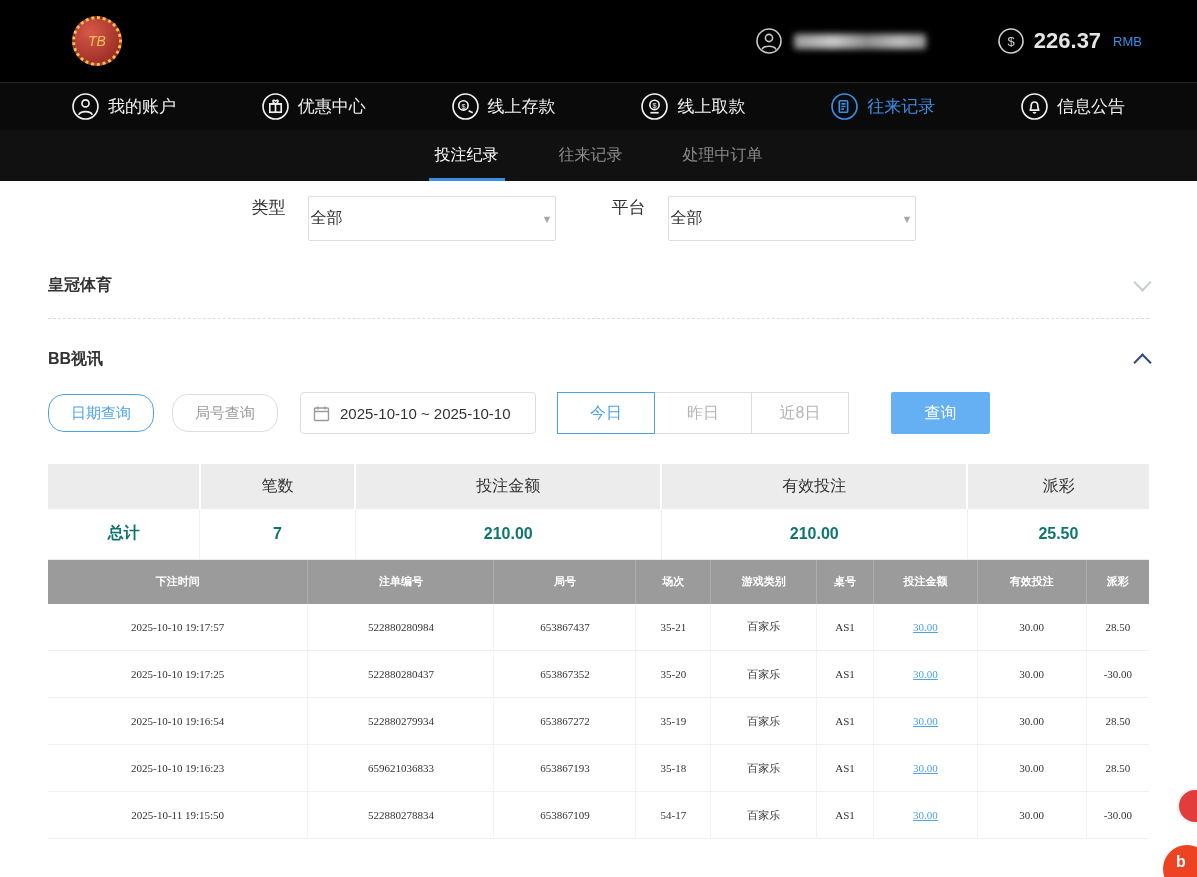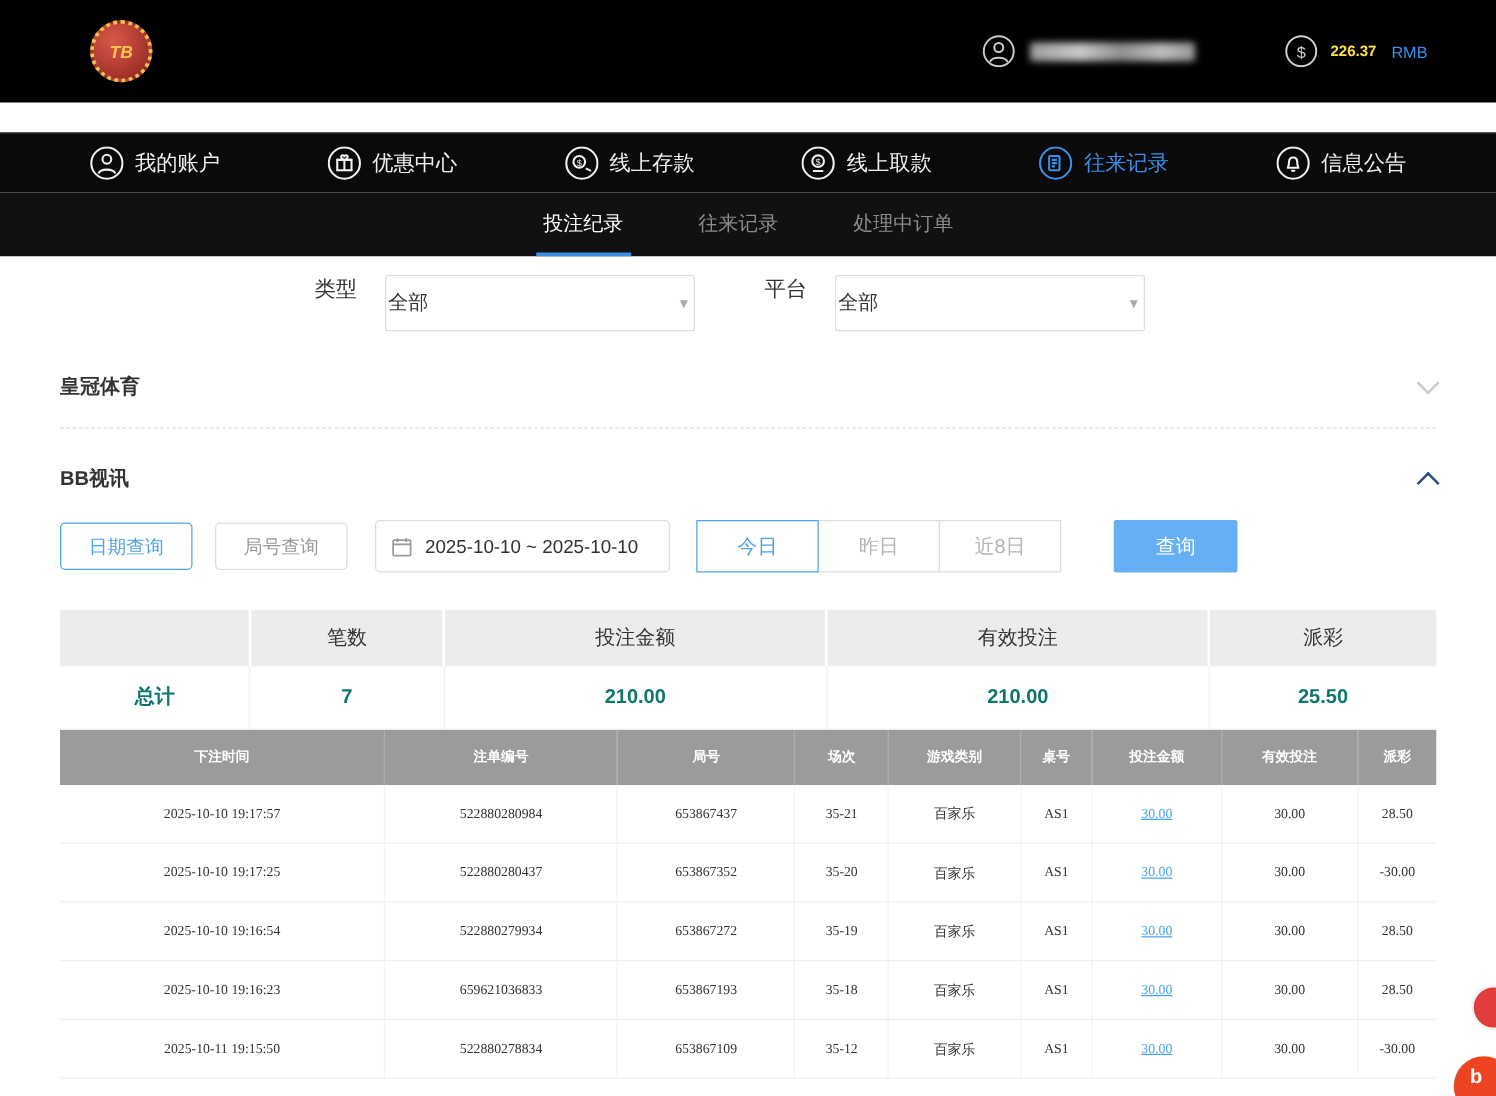--- a/index.html
+++ b/index.html
@@ -3,37 +3,37 @@
 <meta charset="utf-8">
 <style>
   * { margin:0; padding:0; box-sizing:border-box; }
   body { font-family:"Liberation Sans","DejaVu Sans",sans-serif; background:#fff; }
   .page { width:1197px; height:877px; position:relative; overflow:hidden; background:#fff; }
 
   
   .top-header { height:82px; background:#000; display:flex; align-items:center; padding:0 55px 0 72px; }
   .logo-chip { width:50px; height:50px; border-radius:50%; background:radial-gradient(circle at 35% 30%, #d8584a, #8c231c);
     border:3px dotted #f0c44c; display:flex; align-items:center; justify-content:center; flex:0 0 auto; }
-  .logo-chip span { color:#f0c44c; font-size:14px; font-weight:bold; font-style:italic; }
+  .logo-chip span { color:#f0c44c; font-size:14px; font-weight:normal; font-style:italic; }
   .brand-wrap { margin-left:13px; position:relative; padding-right:10px; }
   .brand-main { font-size:36px; font-weight:bold; font-style:italic; color:#f2c24b; letter-spacing:2px;
     text-shadow:1px 1px 0 #8c231c, -1px -1px 0 #8c231c; line-height:1; }
   .brand-sub { position:absolute; right:14px; bottom:-9px; font-size:9px; color:#f2c24b; letter-spacing:5px; }
   .header-right { margin-left:auto; display:flex; align-items:center; gap:72px; }
   .user-box { display:flex; align-items:center; gap:12px; }
   .icon-svg { display:block; }
   .user-blur { width:132px; height:15px; border-radius:2px;
     background:linear-gradient(90deg,#9a9a9a 0%,#c9c9c9 30%,#8f8f8f 55%,#bdbdbd 80%,#969696 100%); filter:blur(3px); }
   .balance-box { display:flex; align-items:center; gap:10px; }
-  .balance-amount { color:#fde047; font-size:12px; font-weight:bold; }
+  .balance-amount { color:#e5e5e5; font-size:22px; font-weight:bold; }
   .balance-cur { color:#3a8ee6; font-size:13px; margin-left:2px; }
 
   
   .main-nav { height:48px; background:#0a0a0a; border-top:1px solid #262626; display:flex; align-items:center;
-    justify-content:space-between; padding:0 72px;margin-top:24px; }
+    justify-content:space-between; padding:0 72px; }
   .nav-item { display:flex; align-items:center; gap:9px; color:#f0f0f0; font-size:17px; cursor:pointer; }
   .nav-item.active { color:#3a8ee6; }
 
   
   .tabbar { height:51px; background:#111; display:flex; justify-content:center; align-items:stretch; gap:52px; }
   .tab { color:#8b8b8b; font-size:16px; display:flex; align-items:center; position:relative; padding:0 4px; cursor:pointer; }
   .tab.active { color:#fff; }
   .tab.active::after { content:""; position:absolute; left:-2px; right:-2px; bottom:0; height:3px; background:#3a8ee6; }
 
   
@@ -47,21 +47,21 @@
 
   .section-row { display:flex; justify-content:space-between; align-items:center; cursor:pointer; }
   .crown-row { margin-top:34px; padding-bottom:22px; border-bottom:1px dashed #ddd; }
   .bb-row { margin-top:30px; }
   .sec-title { font-size:16px; font-weight:bold; color:#333; }
   .chev { width:13px; height:13px; border-right:2px solid #c6cbd4; border-bottom:2px solid #c6cbd4; display:inline-block; }
   .chev-down { transform:rotate(45deg); margin-top:-6px; }
   .chev-up { transform:rotate(-135deg); border-color:#2d4a86; margin-top:6px; }
 
   .query-row { margin-top:22px; display:flex; align-items:center; }
-  .pill { height:38px; padding:0 22px; border:1px solid #4da3e8; color:#4da3e8; border-radius:4px; display:flex;
+  .pill { height:38px; padding:0 22px; border:1px solid #4da3e8; color:#4da3e8; border-radius:16px; display:flex;
     align-items:center; font-size:15px; background:#fff; cursor:pointer; }
   .pill.inactive { border-color:#ddd; color:#999; margin-left:18px; }
   .date-box { margin-left:22px; width:236px; height:42px; border:1px solid #ddd; border-radius:4px; display:flex;
     align-items:center; padding:0 12px; gap:10px; font-size:15px; color:#333; cursor:pointer; }
   .seg-group { margin-left:22px; display:flex; }
   .seg { width:98px; height:42px; border:1px solid #ddd; display:flex; align-items:center; justify-content:center;
     font-size:16px; color:#b5b5b5; background:#fff; margin-left:-1px; cursor:pointer; }
   .seg.active { border-color:#4da3e8; color:#4da3e8; z-index:1; position:relative; }
   .btn-primary { margin-left:42px; width:99px; height:42px; background:#64b0f2; color:#fff; font-size:16px; border:none;
     border-radius:2px; display:flex; align-items:center; justify-content:center; cursor:pointer; }
@@ -314,21 +314,21 @@
           <td>百家乐</td>
           <td>AS1</td>
           <td><a class="amt-link">30.00</a></td>
           <td>30.00</td>
           <td>28.50</td>
         </tr>
         <tr>
           <td>2025-10-11 19:15:50</td>
           <td>522880278834</td>
           <td>653867109</td>
-          <td>35-12</td>
+          <td>54-17</td>
           <td>百家乐</td>
           <td>AS1</td>
           <td><a class="amt-link">30.00</a></td>
           <td>30.00</td>
           <td class="neg">-30.00</td>
         </tr>
       </tbody>
     </table>
 
   </div>

